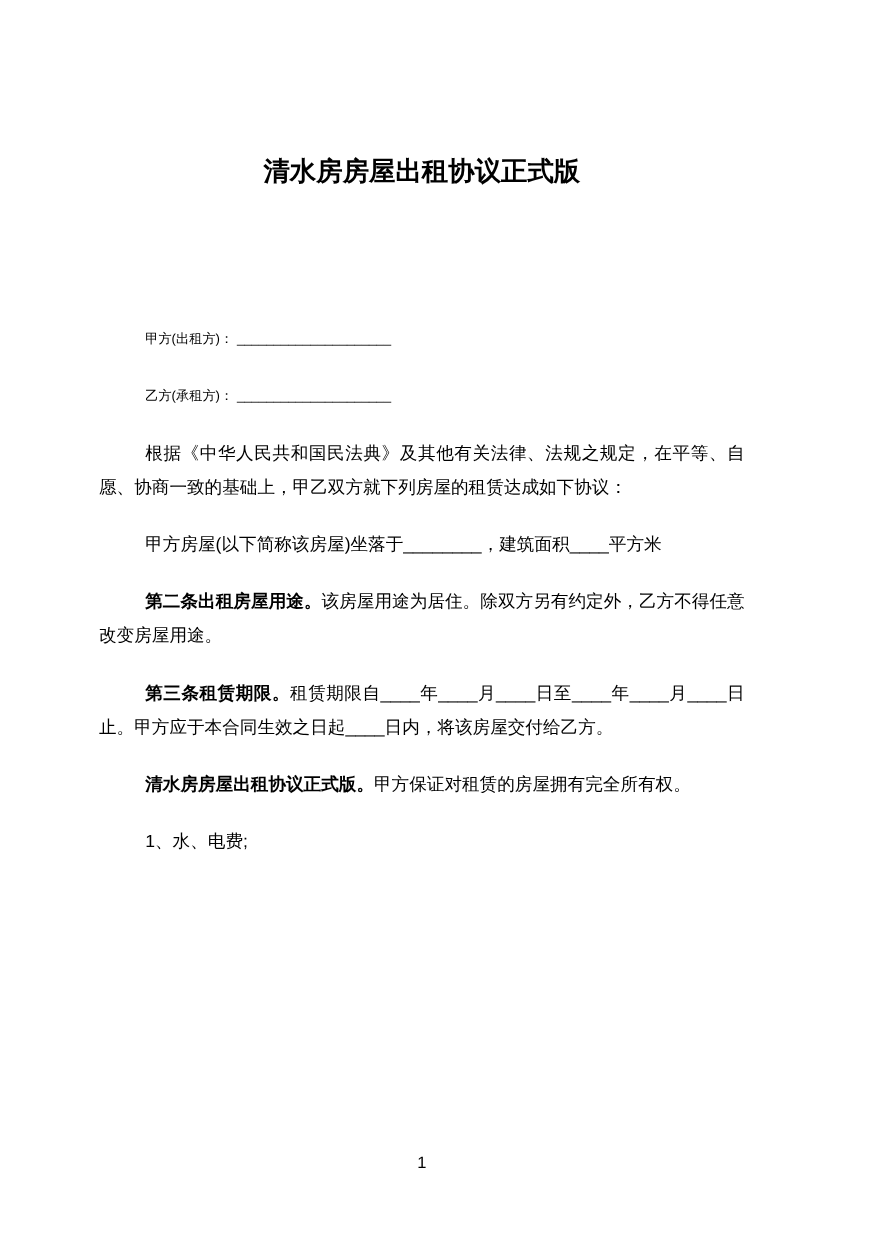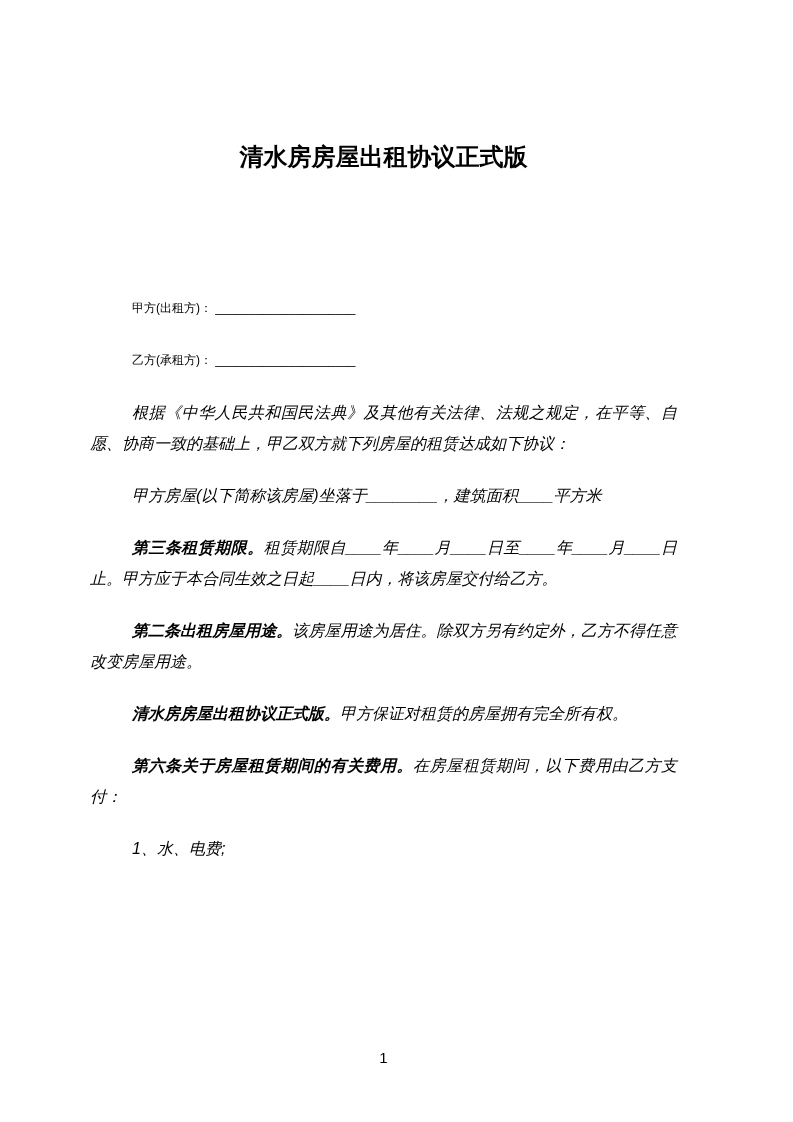--- a/index.html
+++ b/index.html
@@ -35,21 +35,20 @@
     margin: 0 0 21px 0;
     text-indent: 42px;
     white-space: nowrap;
   }
   .para {
     font-size: 16px;
     line-height: 31px;
     margin: 0 0 21px 0;
     text-indent: 42px;
     text-align: justify;
-    font-style: italic;
   }
   .lead {
     font-weight: 700;
   }
   .page-number {
     position: absolute;
     left: 0;
     right: 0;
     top: 1048px;
     text-align: center;
@@ -66,26 +65,25 @@
 
   <div class="party-line"><span>甲方(出租方)：</span> <span>_____________________</span></div>
 
   <div class="party-line"><span>乙方(承租方)：</span> <span>_____________________</span></div>
 
   <p class="para"><span class="lead"></span><span>根据《中华人民共和国民法典》及其他有关法律、法规之规定，在平等、自愿、协商一致的基础上，甲乙双方就下列房屋的租赁达成如下协议：</span></p>
 
 
   <p class="para"><span class="lead"></span><span>甲方房屋(以下简称该房屋)坐落于________，建筑面积____平方米</span></p>
 
+  <p class="para"><span class="lead">第二条出租房屋用途。</span><span>该房屋用途为居住。除双方另有约定外，乙方不得任意改变房屋用途。</span></p>
+
   <p class="para"><span class="lead">第三条租赁期限。</span><span>租赁期限自____年____月____日至____年____月____日止。甲方应于本合同生效之日起____日内，将该房屋交付给乙方。</span></p>
-
-  <p class="para"><span class="lead">第二条出租房屋用途。</span><span>该房屋用途为居住。除双方另有约定外，乙方不得任意改变房屋用途。</span></p>
 
 
   <p class="para"><span class="lead">清水房房屋出租协议正式版。</span><span>甲方保证对租赁的房屋拥有完全所有权。</span></p>
 
-  <p class="para"><span class="lead">第六条关于房屋租赁期间的有关费用。</span><span>在房屋租赁期间，以下费用由乙方支付：</span></p>
 
   <p class="para"><span class="lead"></span><span>1、水、电费;</span></p>
 
   <div class="page-number">1</div>
 
 </div>
 
 </body></html>

